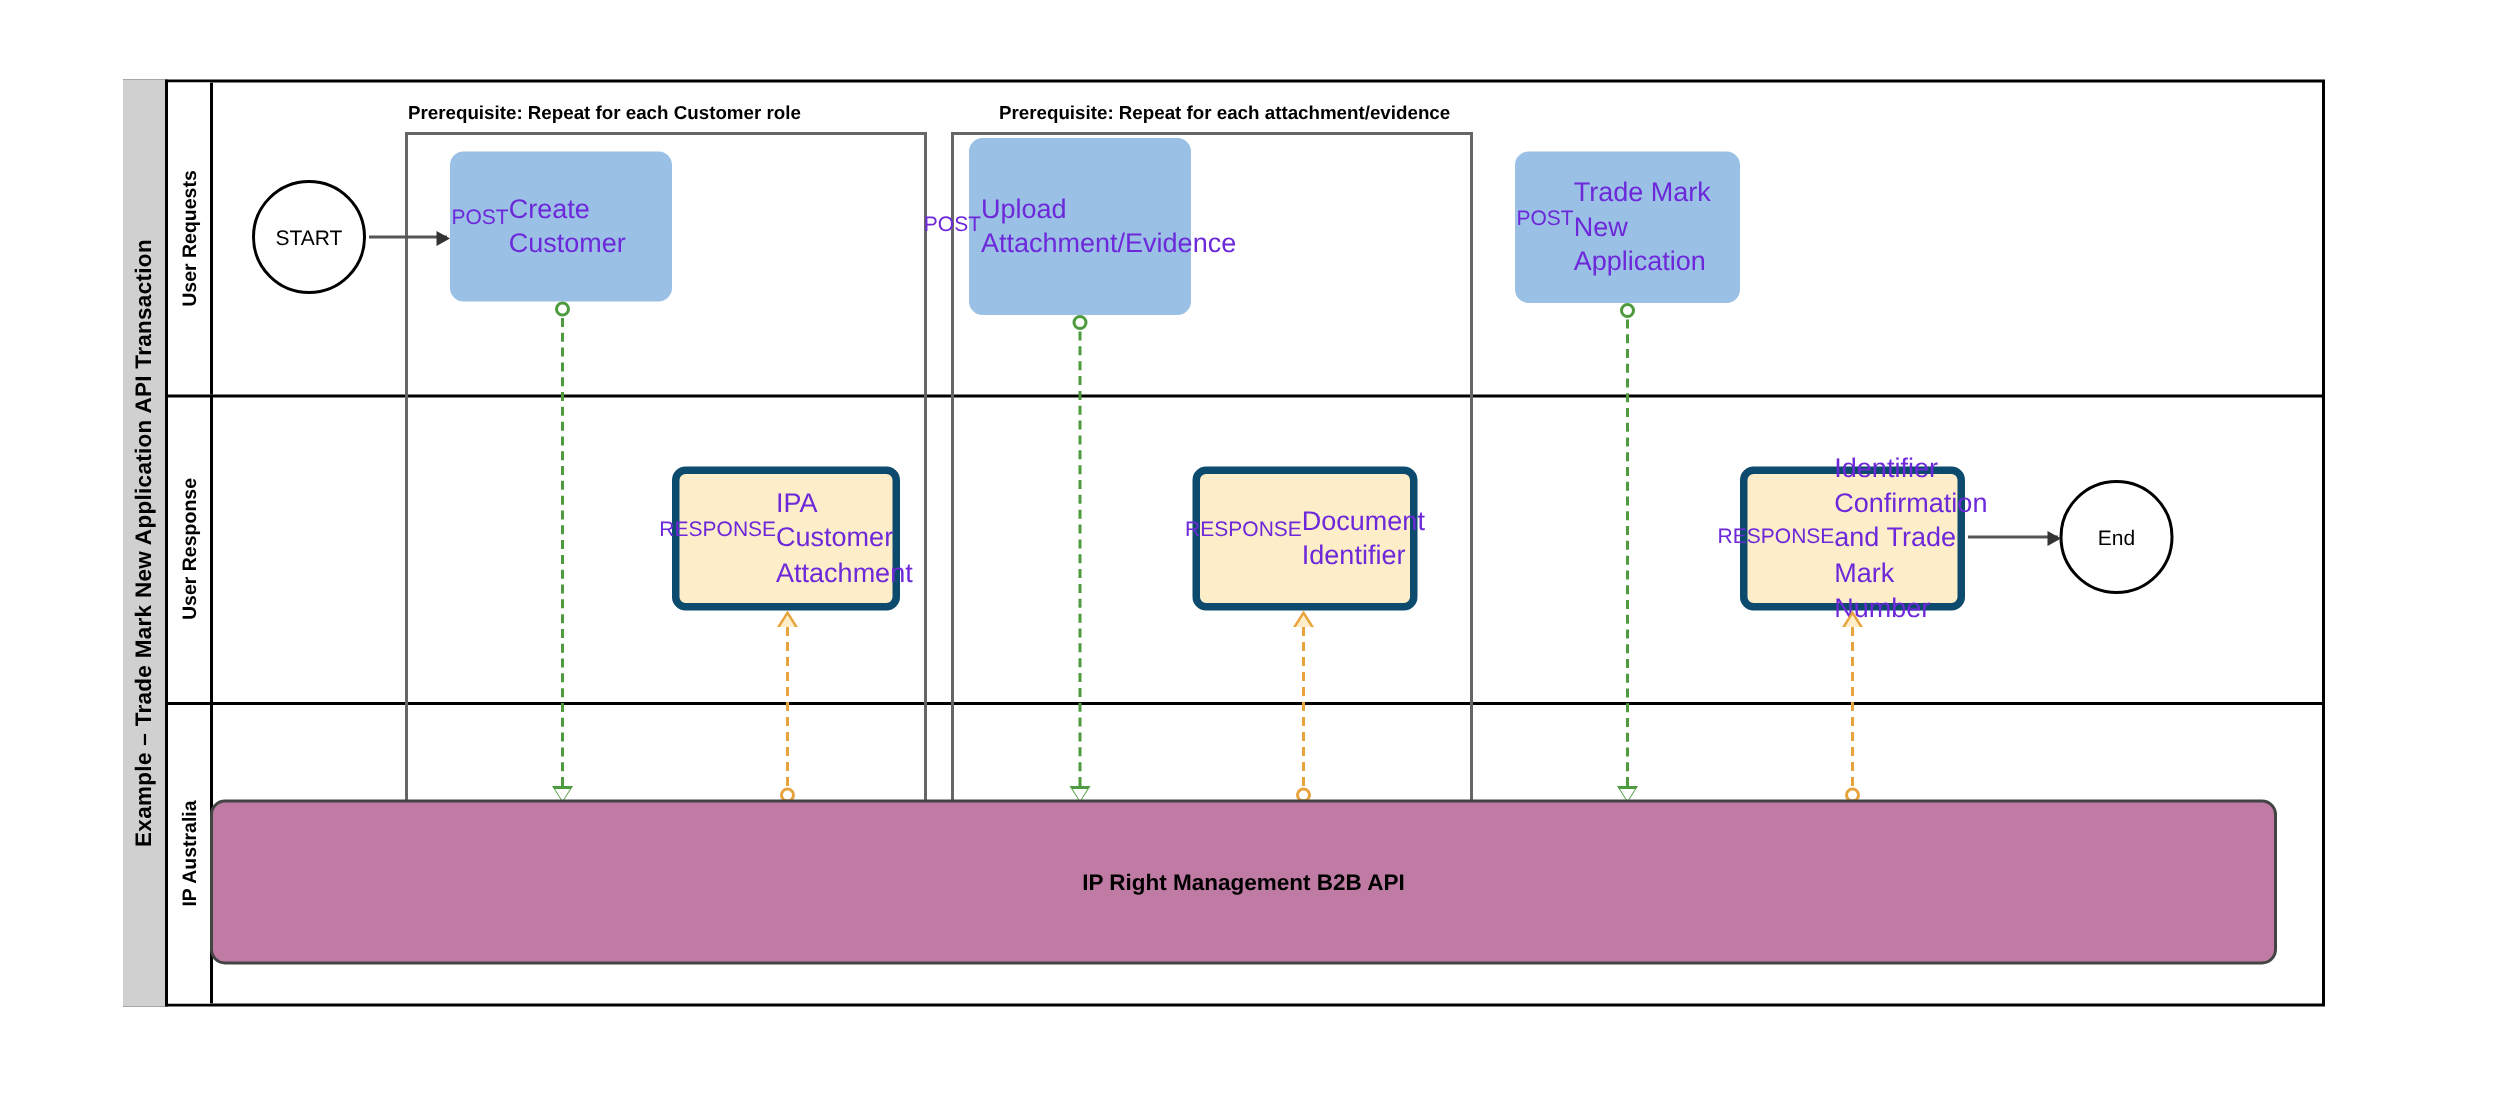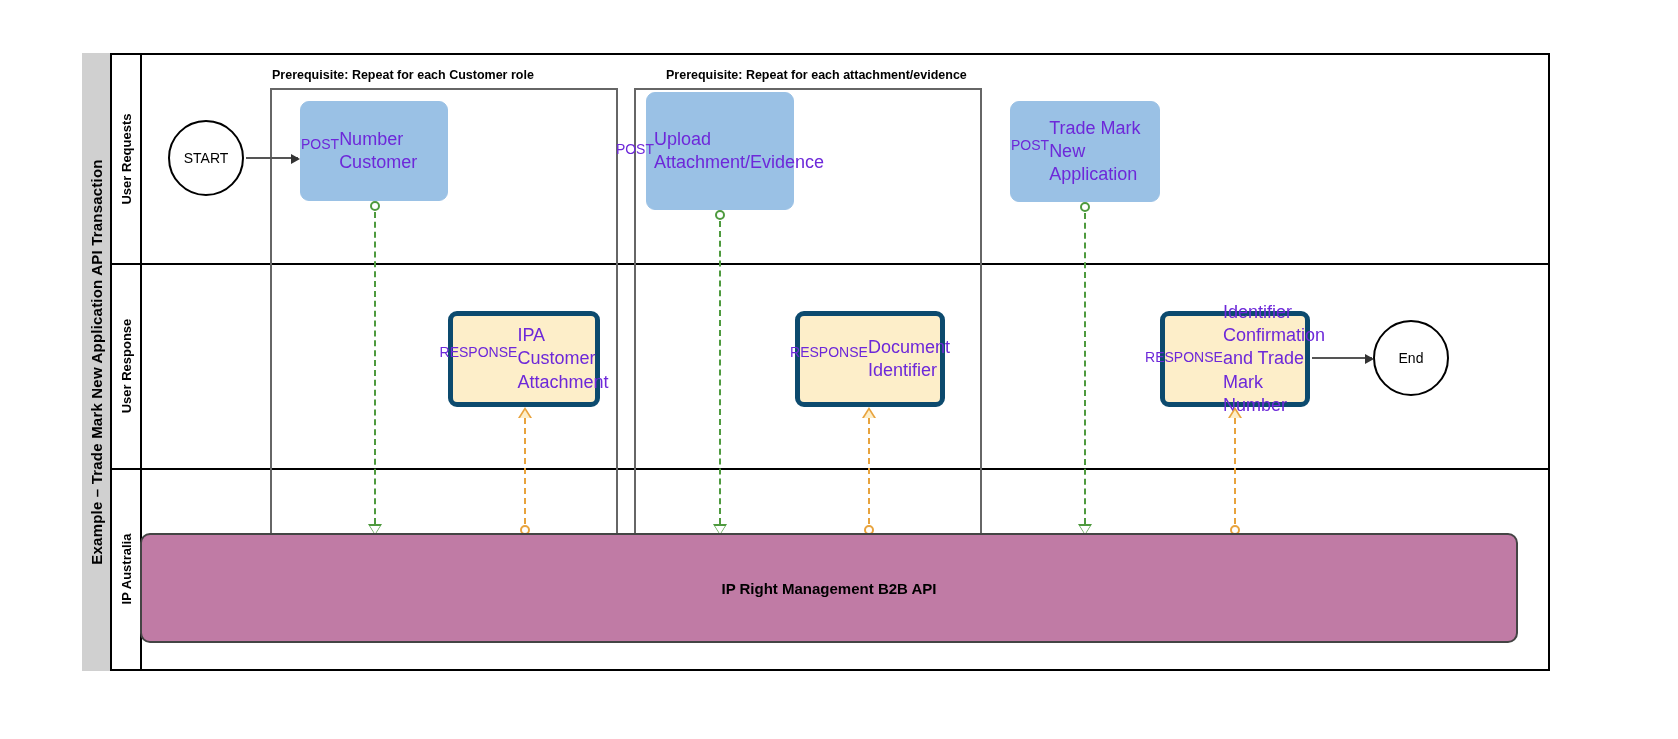--- a/index.html
+++ b/index.html
@@ -109,21 +109,21 @@
 
   <div class="circle-ev" id="end-ev">
     <span>End</span>
   </div>
   <div class="circle-ev" id="start-ev">
     <span>START</span>
   </div>
 
   <div class="task post gap" id="post1">
     <div class="t1">POST</div>
-    <div class="t2">Number Customer</div>
+    <div class="t2">Create Customer</div>
   </div>
   <div class="task post tight" id="post2">
     <div class="t1">POST</div>
     <div class="t2">Upload Attachment/Evidence</div>
   </div>
   <div class="task post gap" id="post3">
     <div class="t1">POST</div>
     <div class="t2">Trade Mark New Application</div>
   </div>
 

